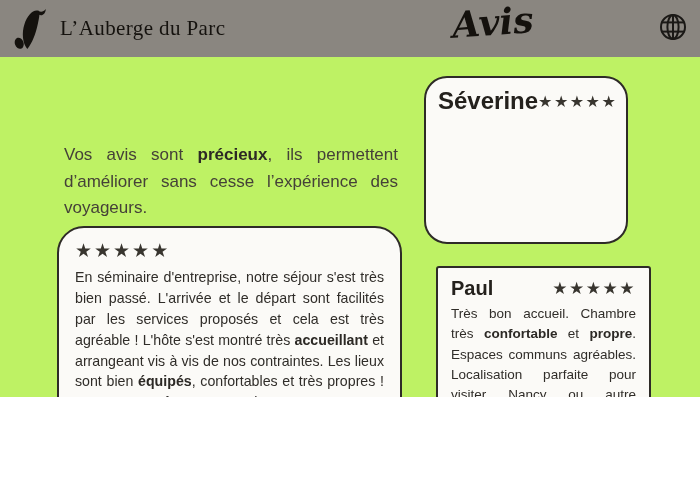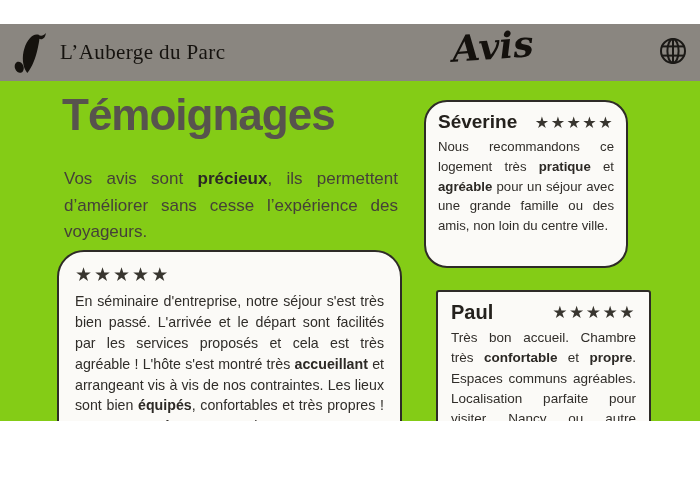--- a/index.html
+++ b/index.html
@@ -1,22 +1,21 @@
 <!DOCTYPE html>
 <html><head>
 <meta charset="utf-8">
 <style>
   * { margin:0; padding:0; box-sizing:border-box; }
   html,body { width:700px; height:500px; }
   .page {
     position:relative; width:700px; height:397px; overflow:hidden;
-    background:#84cc16;
+    background:#bef264;
     font-family:"Liberation Sans", sans-serif;
     color:#3c3833;
-    margin-top:24px;
   }
   
   .header {
     position:absolute; left:0; top:0; width:700px; height:57px;
     background:#8a8680; display:flex; align-items:center; padding:0 14px;
   }
   .brand { display:flex; align-items:center; gap:8px; }
   .brand svg { display:block; }
   .brand-name {
     font-family:"Liberation Serif", serif; font-size:21px; color:#15120e;
@@ -51,21 +50,21 @@
     left:57px; top:226px; width:345px; height:209px; border-radius:27px;
     padding:11px 16px;
   }
   .card-myriam .card-name { font-size:21px; }
   .card-myriam .card-stars { font-size:19px; }
   .card-myriam .card-body { font-size:14.2px; line-height:1.47; margin-top:5px; }
   .card-severine {
     left:424px; top:76px; width:204px; height:168px; border-radius:23px;
     padding:9px 12px;
   }
-  .card-severine .card-name { font-size:19px; }
+  .card-severine .card-name { font-size:24px; }
   .card-severine .card-stars { font-size:16px; letter-spacing:1.5px; }
   .card-severine .card-body { font-size:13.2px; line-height:1.5; margin-top:4px; }
   .card-paul {
     left:436px; top:266px; width:215px; height:166px; border-radius:3px;
     padding:9px 13px;
   }
   .card-paul .card-name { font-size:20px; }
   .card-paul .card-stars { font-size:17px; letter-spacing:1.5px; }
   .card-paul .card-body { font-size:13.5px; line-height:1.5; margin-top:4px; }
   
@@ -97,37 +96,35 @@
       <g fill="none" stroke="#1b1916" stroke-width="2">
         <circle cx="14" cy="14" r="12"></circle>
         <ellipse cx="14" cy="14" rx="5.6" ry="12"></ellipse>
         <line x1="14" y1="2" x2="14" y2="26"></line>
         <line x1="2.6" y1="9.4" x2="25.4" y2="9.4"></line>
         <line x1="2.6" y1="18.6" x2="25.4" y2="18.6"></line>
       </g>
     </svg>
   </header>
 
-  <h1 class="title">Témoignages</h1>
 
   <p class="intro">Vos avis sont <b>précieux</b>, ils permettent d’améliorer sans cesse l’expérience des voyageurs.</p>
 
   <section class="card card-myriam">
     <div class="card-head">
       <span class="card-stars">★★★★★</span>
     </div>
     <p class="card-body">En séminaire d'entreprise, notre séjour s'est très bien passé. L'arrivée et le départ sont facilités par les services proposés et cela est très agréable ! L'hôte s'est montré très <b>accueillant</b> et arrangeant vis à vis de nos contraintes. Les lieux sont bien <b>équipés</b>, confortables et très propres ! C'est un sans faute sur tous les aspects. Bravo !</p>
   </section>
 
   <section class="card card-severine">
     <div class="card-head">
       <span class="card-name">Séverine</span>
       <span class="card-stars">★★★★★</span>
     </div>
-    <p class="card-body">Nous recommandons ce logement très <b>pratique</b> et <b>agréable</b> pour un séjour avec une grande famille ou des amis, non loin du centre ville.</p>
   </section>
 
   <section class="card card-paul">
     <div class="card-head">
       <span class="card-name">Paul</span>
       <span class="card-stars">★★★★★</span>
     </div>
     <p class="card-body">Très bon accueil. Chambre très <b>confortable</b> et <b>propre</b>. Espaces communs agréables. Localisation parfaite pour visiter Nancy ou autre déplacement. Merci !</p>
   </section>
 

